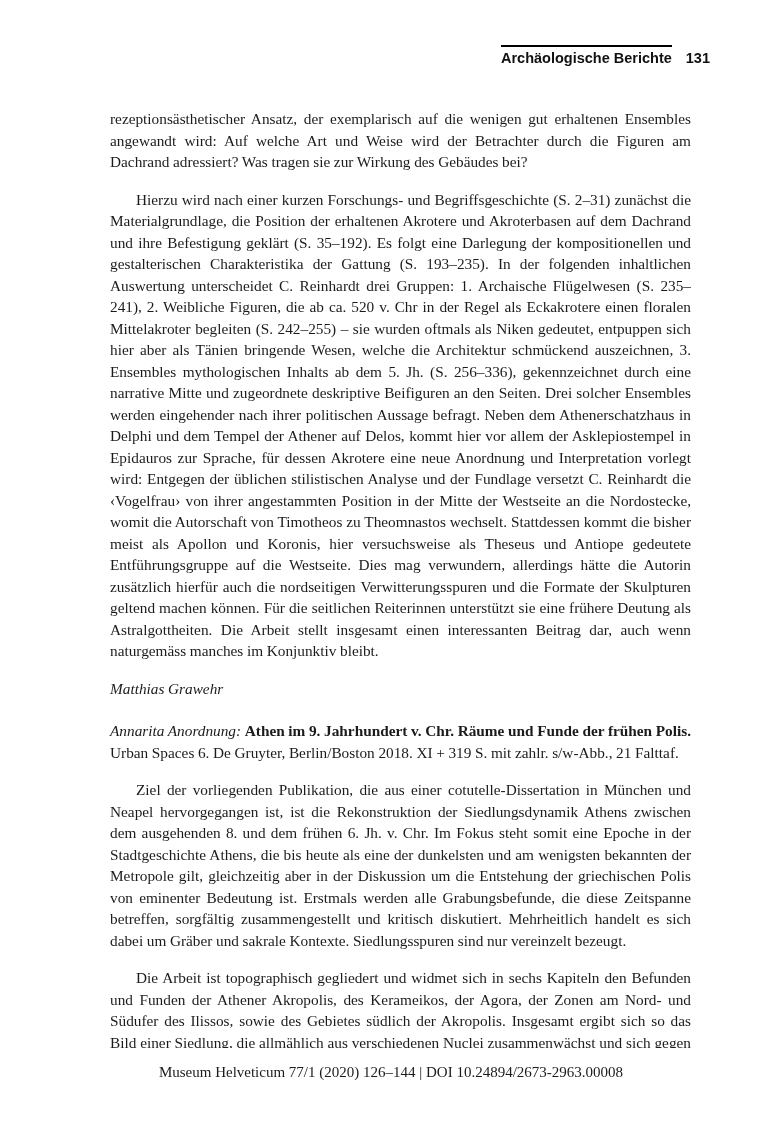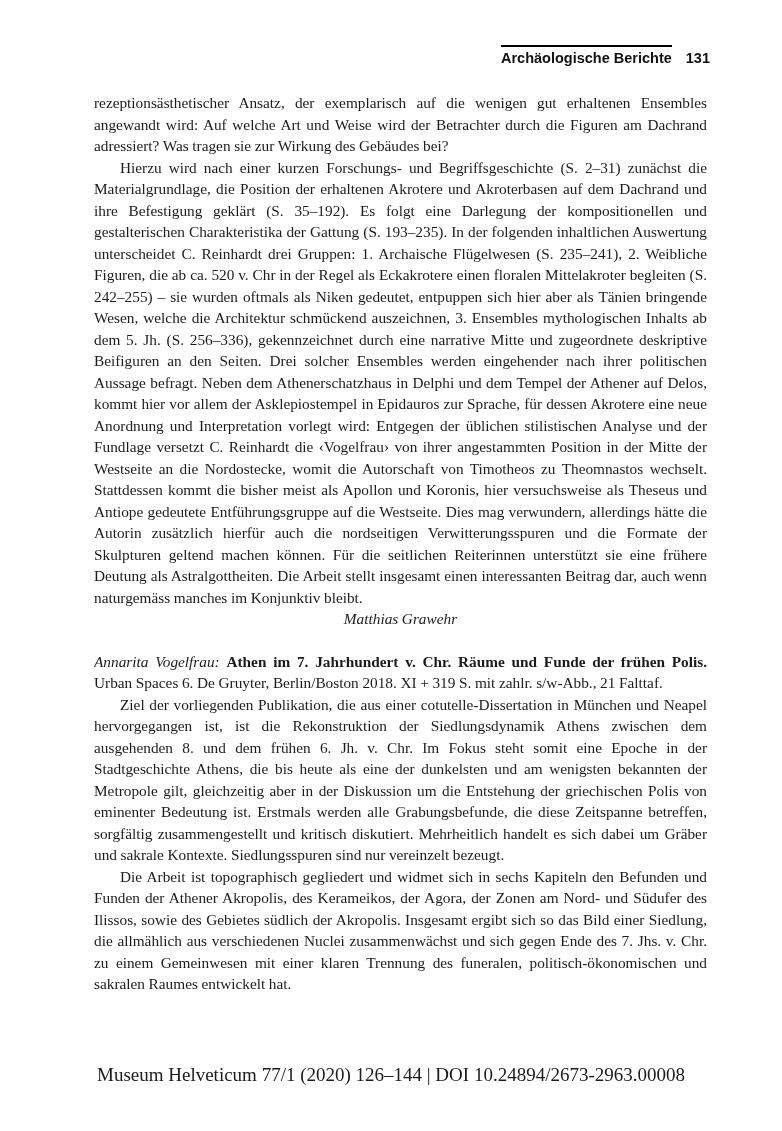--- a/index.html
+++ b/index.html
@@ -43,39 +43,39 @@
     width: 613px;
     height: 956px;
     overflow: hidden;
     font-size: 15.3px;
     line-height: 21.5px;
     text-align: justify;
     hyphens: auto;
     -webkit-hyphens: auto;
     word-spacing: -0.2px;
   }
-  .text-block p { margin: 0; }
+  .text-block p { margin: 16px; }
   .para.indent { text-indent: 26px; font-family: Liberation Serif, serif; }
   .reviewer-line {
-    text-align: center;
+    text-align: left;
     font-style: italic;
     margin: 0;
   }
   .review + .review { margin-top: 21px; }
   .review-heading em { font-style: italic; font-weight: normal; }
   .review-heading strong { font-weight: bold; }
 
   
   .page-footer {
     position: absolute;
     top: 1064px;
     left: 0;
     width: 782px;
     text-align: center;
-    font-size: 19px;
+    font-size: 15px;
     color: #1b1b1b;
     white-space: nowrap;
   }
 </style>
 </head>
 <body>
 
 <div class="page">
 
   <header class="running-head">
@@ -85,22 +85,22 @@
   <main class="text-block">
 
     <section class="review">
       <p class="para">rezeptionsästhetischer Ansatz, der exemplarisch auf die wenigen gut erhaltenen Ensembles angewandt wird: Auf welche Art und Weise wird der Betrachter durch die Figuren am Dachrand adressiert? Was tragen sie zur Wirkung des Gebäudes bei?</p>
       <p class="para indent">Hierzu wird nach einer kurzen Forschungs- und Begriffsgeschichte (S. 2–31) zunächst die Materialgrundlage, die Position der erhaltenen Akrotere und Akroterbasen auf dem Dachrand und ihre Befestigung geklärt (S. 35–192). Es folgt eine Darlegung der kompositionellen und gestalterischen Charakteristika der Gattung (S. 193–235). In der folgenden inhaltlichen Auswertung unterscheidet C. Reinhardt drei Gruppen: 1. Archaische Flügelwesen (S. 235–241), 2. Weibliche Figuren, die ab ca. 520 v. Chr in der Regel als Eckakrotere einen floralen Mittelakroter begleiten (S. 242–255) – sie wurden oftmals als Niken gedeutet, entpuppen sich hier aber als Tänien bringende Wesen, welche die Architektur schmückend auszeichnen, 3. Ensembles mythologischen Inhalts ab dem 5. Jh. (S. 256–336), gekennzeichnet durch eine narrative Mitte und zugeordnete deskriptive Beifiguren an den Seiten. Drei solcher Ensembles werden eingehender nach ihrer politischen Aussage befragt. Neben dem Athenerschatzhaus in Delphi und dem Tempel der Athener auf Delos, kommt hier vor allem der Asklepiostempel in Epidauros zur Sprache, für dessen Akrotere eine neue Anordnung und Interpretation vorlegt wird: Entgegen der üblichen stilistischen Analyse und der Fundlage versetzt C. Reinhardt die ‹Vogelfrau› von ihrer angestammten Position in der Mitte der Westseite an die Nordostecke, womit die Autorschaft von Timotheos zu Theomnastos wechselt. Stattdessen kommt die bisher meist als Apollon und Koronis, hier versuchsweise als Theseus und Antiope gedeutete Entführungsgruppe auf die Westseite. Dies mag verwundern, allerdings hätte die Autorin zusätzlich hierfür auch die nordseitigen Verwitterungsspuren und die Formate der Skulpturen geltend machen können. Für die seitlichen Reiterinnen unterstützt sie eine frühere Deutung als Astralgottheiten. Die Arbeit stellt insgesamt einen interessanten Beitrag dar, auch wenn naturgemäss manches im Konjunktiv bleibt.</p>
       <p class="reviewer-line">Matthias Grawehr</p>
     </section>
 
     <section class="review">
       <p class="para review-heading">
-        <em>Annarita Vogelfrau:</em>
-        <strong>Athen im 7. Jahrhundert v. Chr. Räume und Funde der frühen Polis.</strong>
+        <em>Annarita Anordnung:</em>
+        <strong>Athen im 9. Jahrhundert v. Chr. Räume und Funde der frühen Polis.</strong>
         <span>Urban Spaces 6. De Gruyter, Berlin/Boston 2018. XI + 319 S. mit zahlr. s/w-Abb., 21 Falttaf.</span>
       </p>
       <p class="para indent">Ziel der vorliegenden Publikation, die aus einer cotutelle-Dissertation in München und Neapel hervorgegangen ist, ist die Rekonstruktion der Siedlungsdynamik Athens zwischen dem ausgehenden 8. und dem frühen 6. Jh. v. Chr. Im Fokus steht somit eine Epoche in der Stadtgeschichte Athens, die bis heute als eine der dunkelsten und am wenigsten bekannten der Metropole gilt, gleichzeitig aber in der Diskussion um die Entstehung der griechischen Polis von eminenter Bedeutung ist. Erstmals werden alle Grabungsbefunde, die diese Zeitspanne betreffen, sorgfältig zusammengestellt und kritisch diskutiert. Mehrheitlich handelt es sich dabei um Gräber und sakrale Kontexte. Siedlungsspuren sind nur vereinzelt bezeugt.</p>
       <p class="para indent">Die Arbeit ist topographisch gegliedert und widmet sich in sechs Kapiteln den Befunden und Funden der Athener Akropolis, des Kerameikos, der Agora, der Zonen am Nord- und Südufer des Ilissos, sowie des Gebietes südlich der Akropolis. Insgesamt ergibt sich so das Bild einer Siedlung, die allmählich aus verschiedenen Nuclei zusammenwächst und sich gegen Ende des 7. Jhs. v. Chr. zu einem Gemeinwesen mit einer klaren Trennung des funeralen, politisch-ökonomischen und sakralen Raumes entwickelt hat.</p>
     </section>
 
   </main>
 
   <footer class="page-footer">
     <span>Museum Helveticum 77/1 (2020) 126–144 | DOI 10.24894/2673-2963.00008</span>

